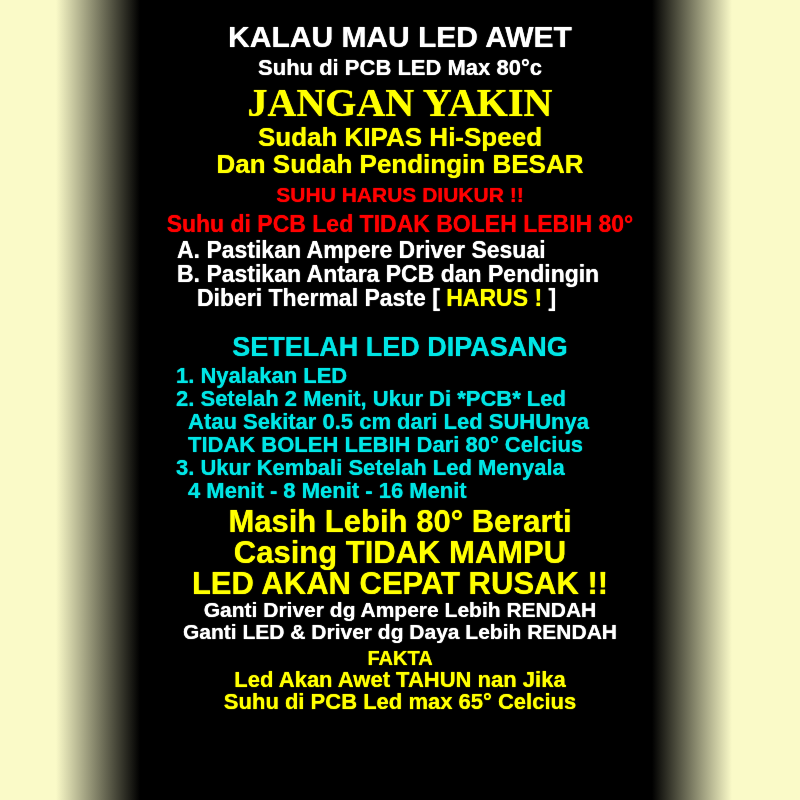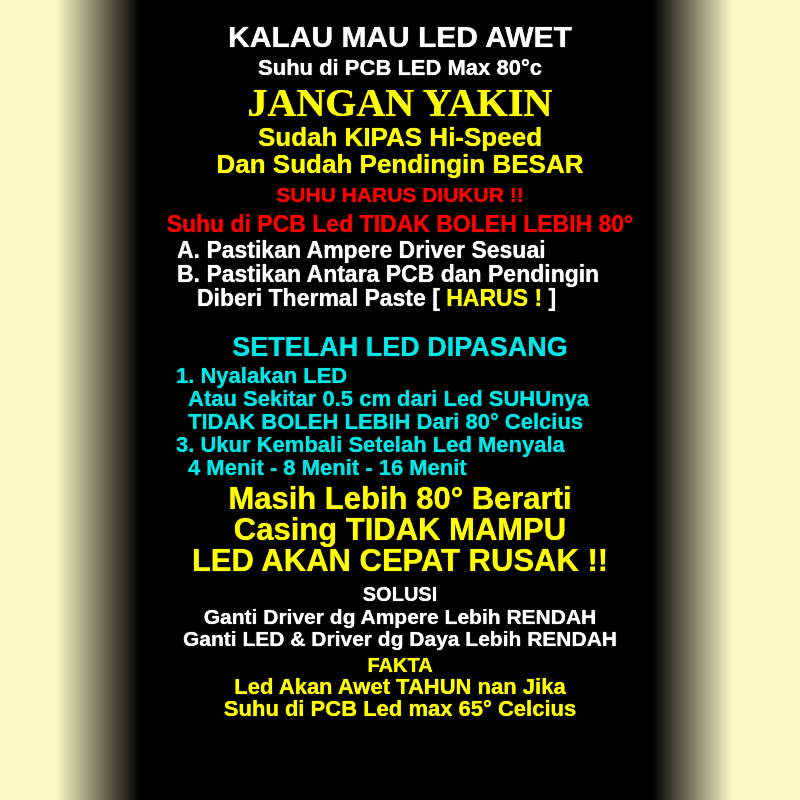--- a/index.html
+++ b/index.html
@@ -60,30 +60,30 @@
 
     <div class="line red-head red">SUHU HARUS DIUKUR !!</div>
     <div class="line red-sub red">Suhu di PCB Led TIDAK BOLEH LEBIH 80°</div>
 
     <div class="line abc white">A. Pastikan Ampere Driver Sesuai</div>
     <div class="line abc white">B. Pastikan Antara PCB dan Pendingin</div>
     <div class="line abc abc-ind white"><span>Diberi Thermal Paste [ </span><span class="yellow">HARUS !</span><span> ]</span></div>
 
     <div class="line sec-head cyan">SETELAH LED DIPASANG</div>
     <div class="line step cyan">1. Nyalakan LED</div>
+    <div class="line step cyan">2. Setelah 2 Menit, Ukur Di *PCB* Led</div>
     <div class="line step step-ind cyan">Atau Sekitar 0.5 cm dari Led SUHUnya</div>
     <div class="line step step-ind cyan">TIDAK BOLEH LEBIH Dari 80° Celcius</div>
     <div class="line step cyan">3. Ukur Kembali Setelah Led Menyala</div>
     <div class="line step step-ind cyan">4 Menit - 8 Menit - 16 Menit</div>
 
     <div class="line verdict verdict-first yellow">Masih Lebih 80° Berarti</div>
     <div class="line verdict yellow">Casing TIDAK MAMPU</div>
     <div class="line verdict yellow">LED AKAN CEPAT RUSAK !!</div>
 
-    <div class="line sol-head white">SOLUSI</div>
     <div class="line sol white">Ganti Driver dg Ampere Lebih RENDAH</div>
     <div class="line sol white">Ganti LED &amp; Driver dg Daya Lebih RENDAH</div>
 
     <div class="line fak-head yellow">FAKTA</div>
     <div class="line fak yellow">Led Akan Awet TAHUN nan Jika</div>
     <div class="line fak yellow">Suhu di PCB Led max 65° Celcius</div>
 
   </div>
 </div>
 

